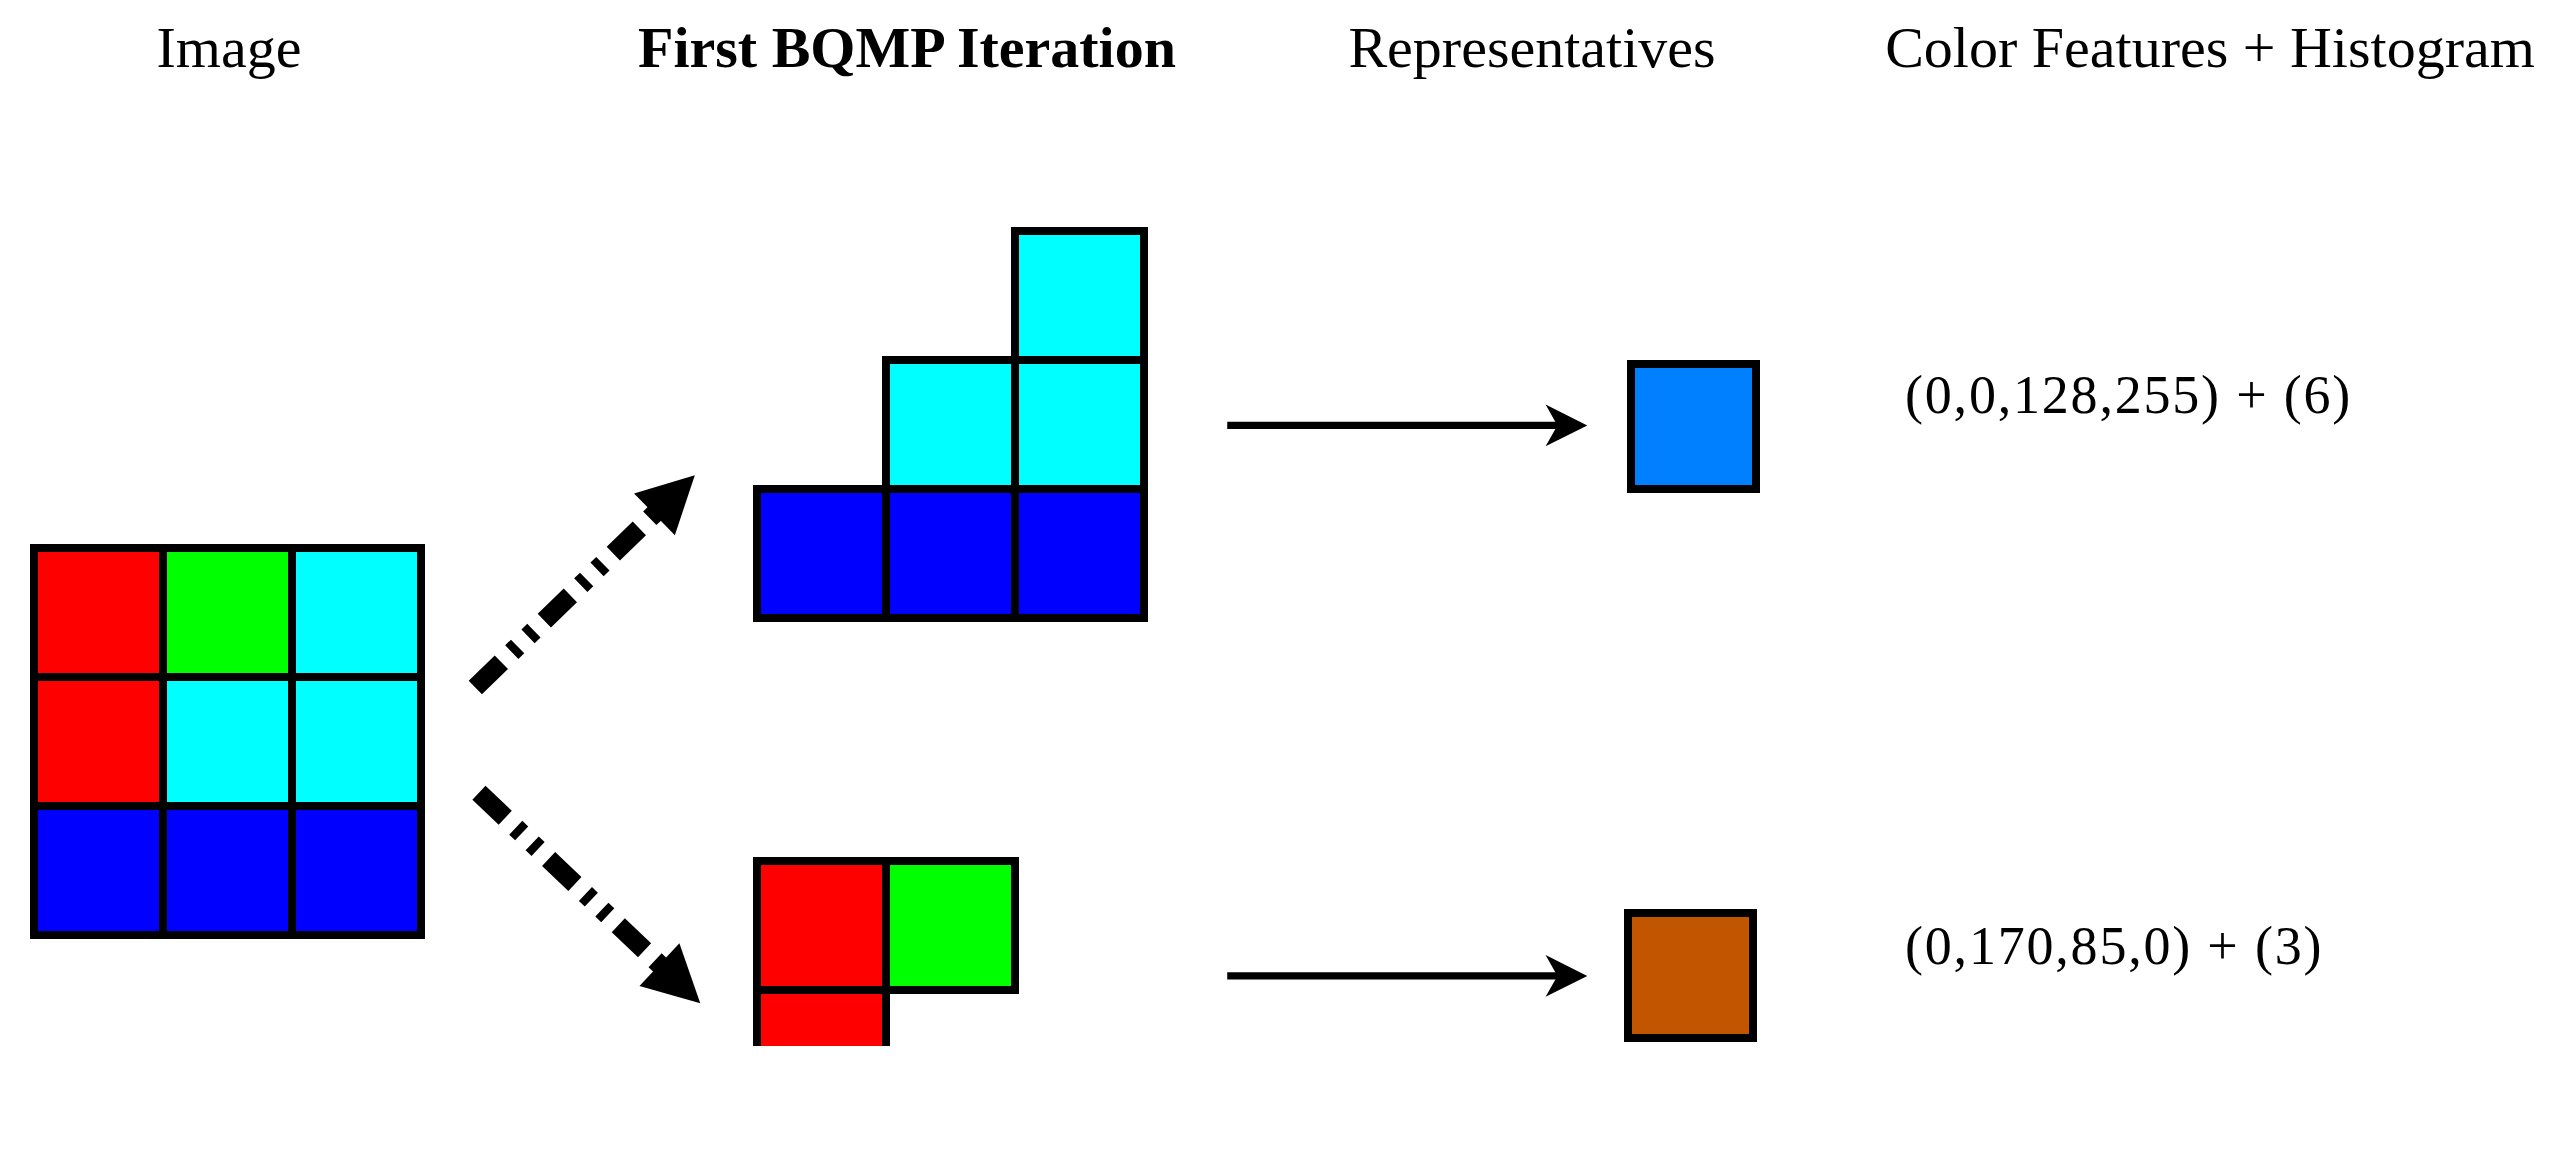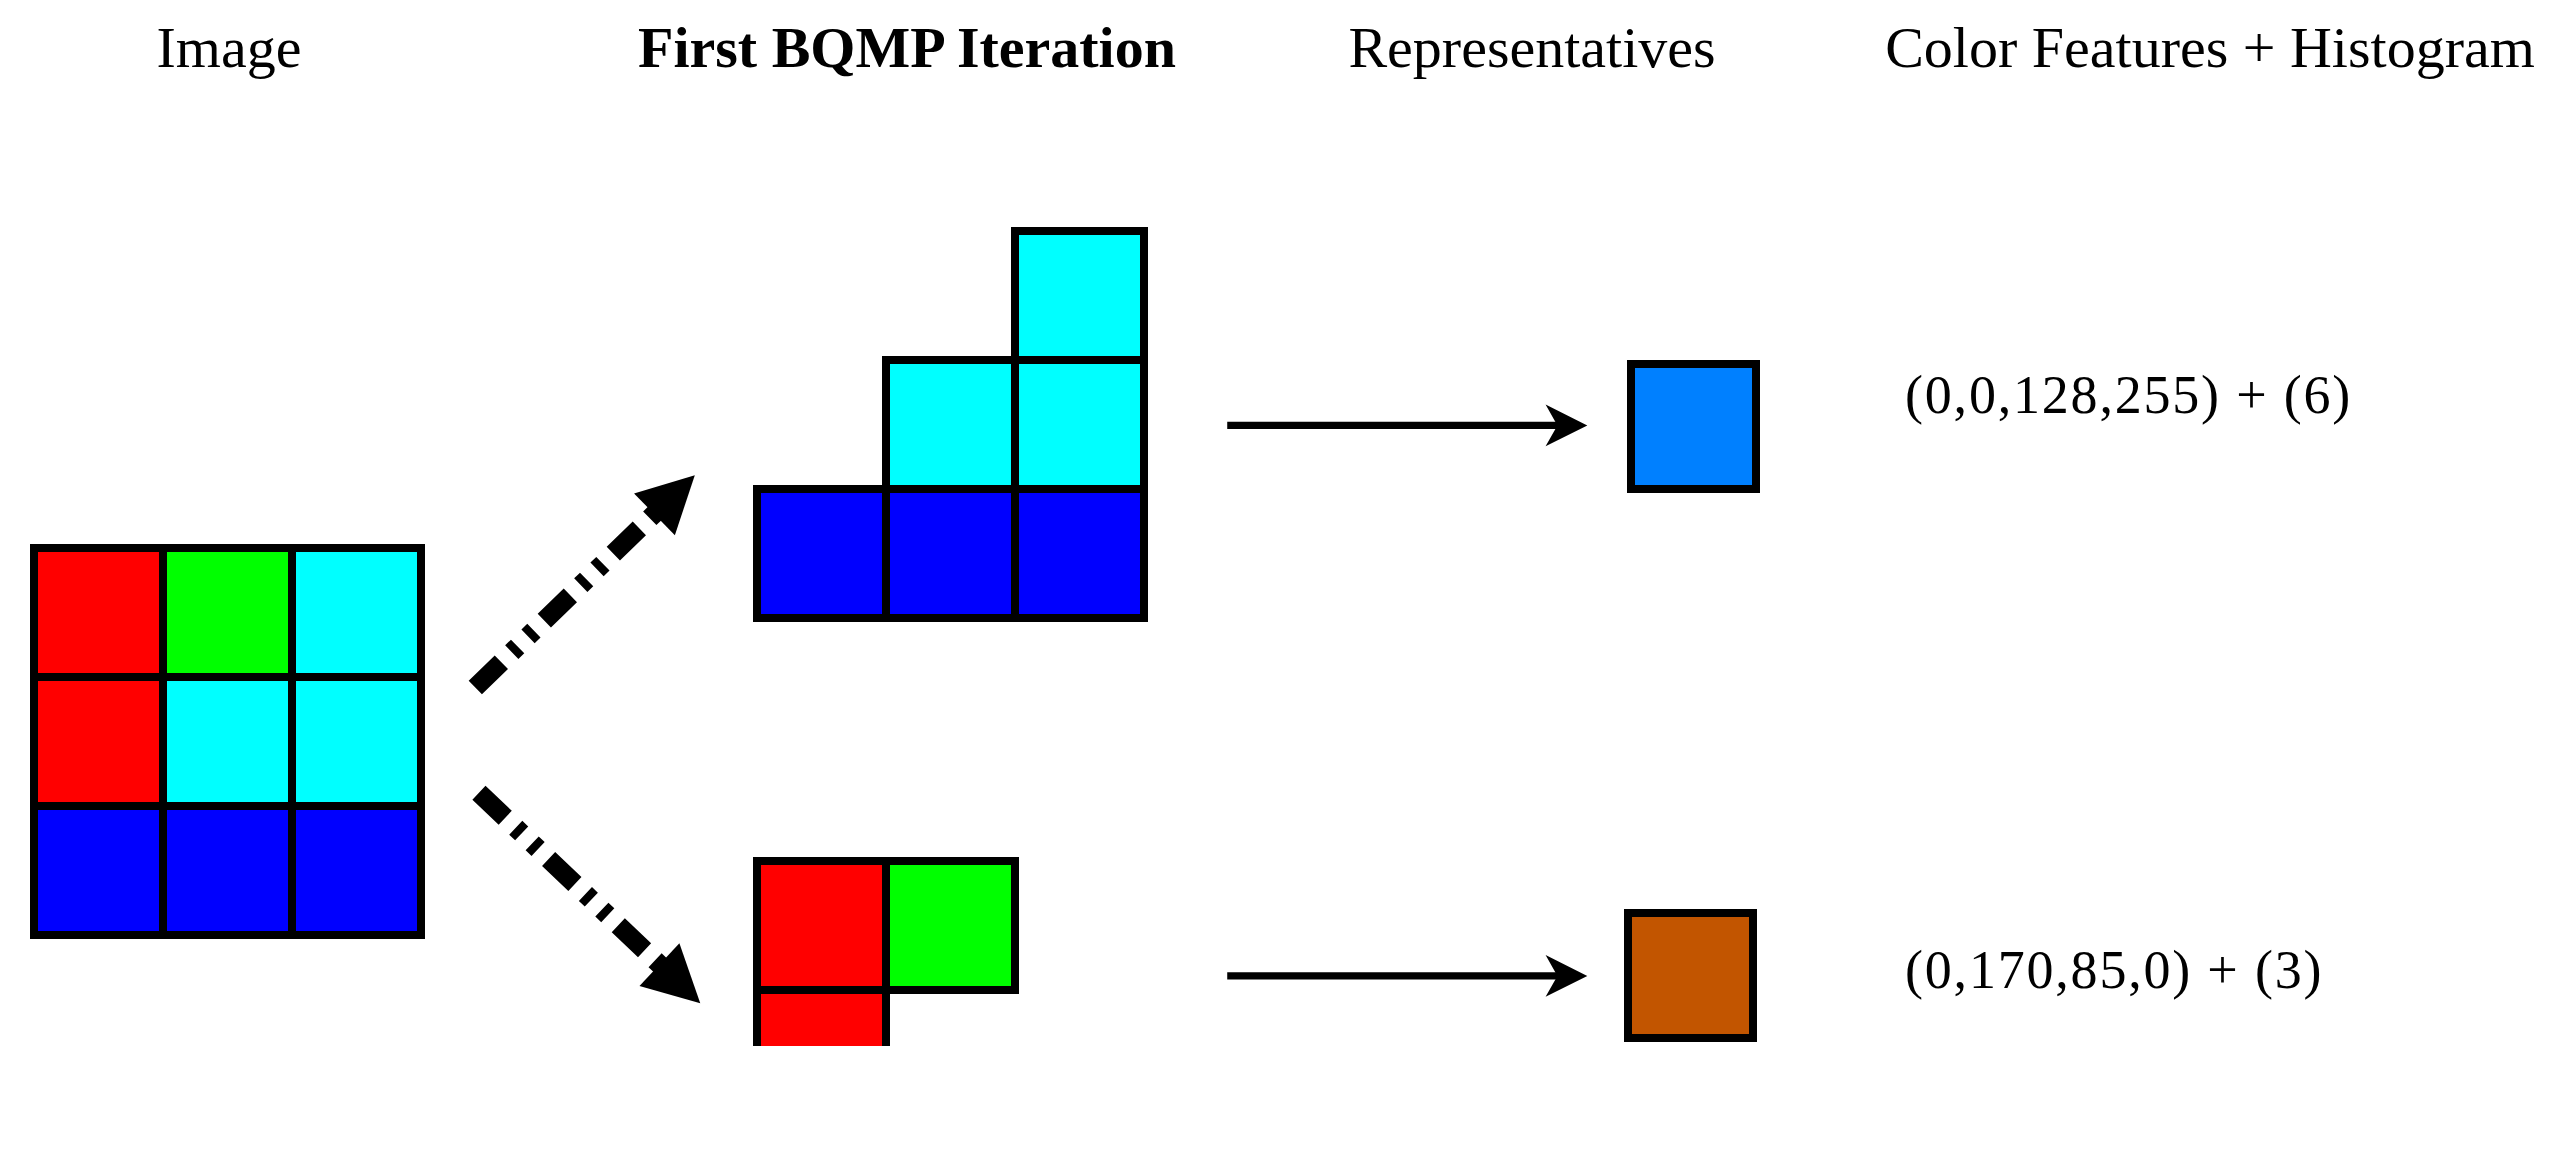--- a/index.html
+++ b/index.html
@@ -103,16 +103,16 @@
   <div class="blocks" style="left:753px; top:857px; width:266px; height:266px;">
       <div class="cell" style="left: 0px; top: 0px; background: rgb(255, 0, 0);"></div>
       <div class="cell" style="left: 129px; top: 0px; background: rgb(0, 255, 0);"></div>
       <div class="cell" style="left: 0px; top: 129px; background: rgb(255, 0, 0);"></div>
     </div>
 
   <div class="rep" style="left: 1627px; top: 360px; background: rgb(0, 128, 255);"></div>
   <div class="rep" style="left: 1624px; top: 909px; background: rgb(194, 85, 0);"></div>
 
   <div class="feature" style="top:363px;">(0,0,128,255) + (6)</div>
-  <div class="feature" style="top:914px;margin-top:24px;">(0,170,85,0) + (3)</div>
+  <div class="feature" style="top:914px;">(0,170,85,0) + (3)</div>
 
 </div>
 
 
 </body></html>

